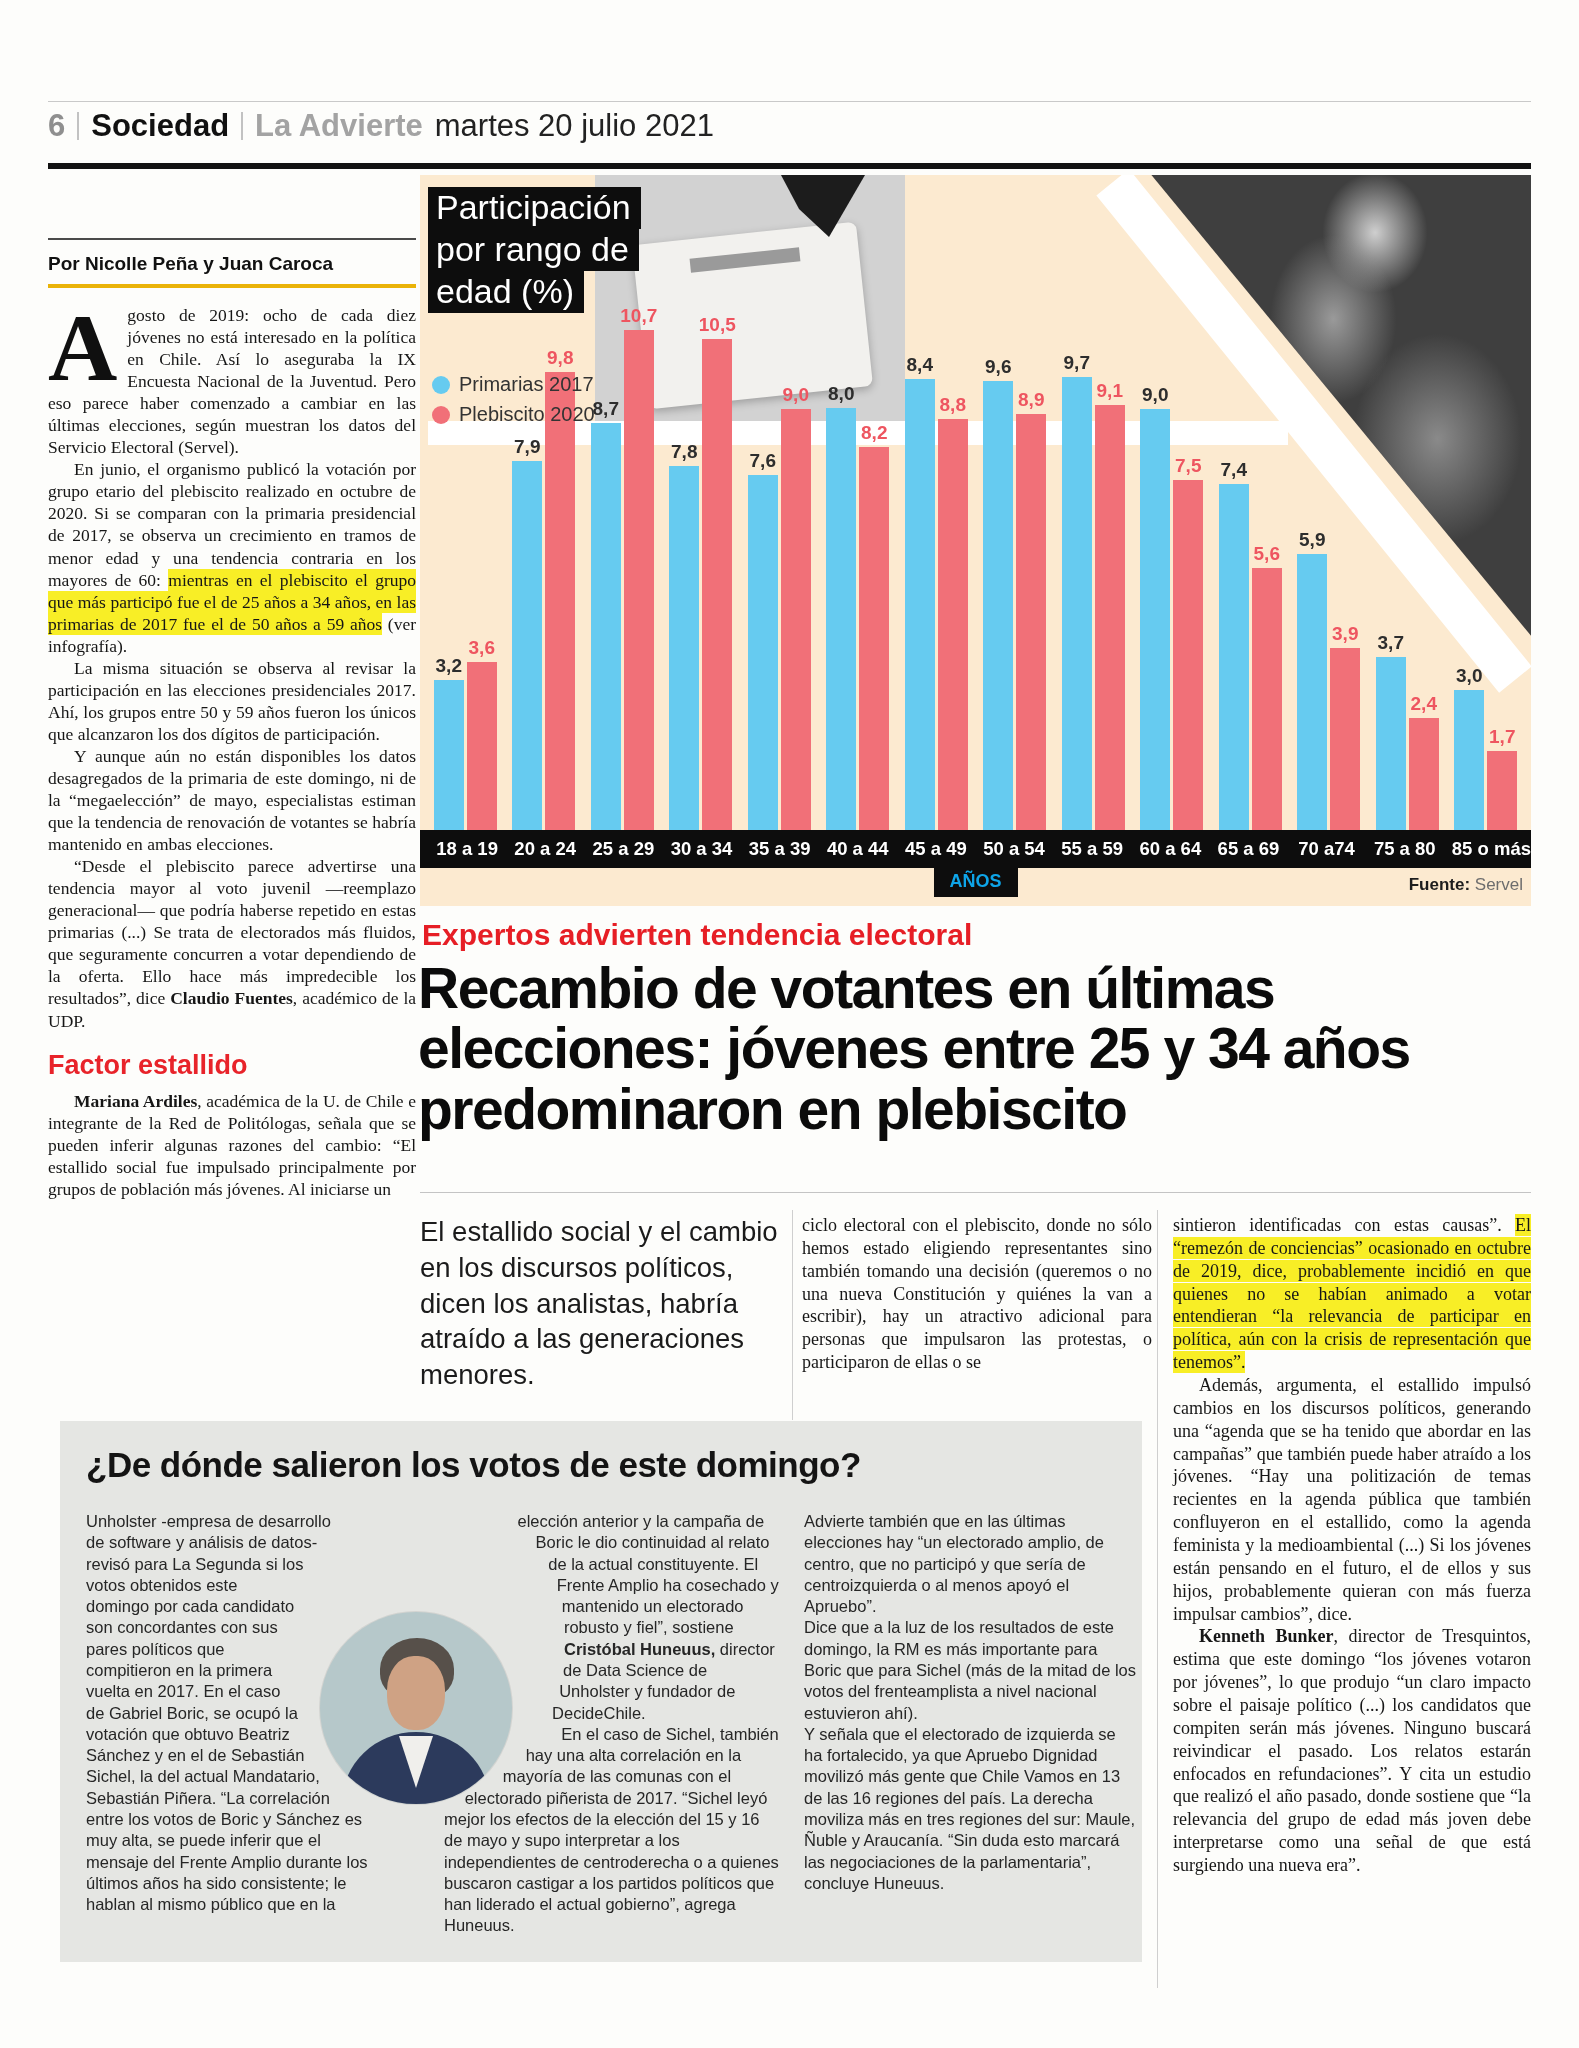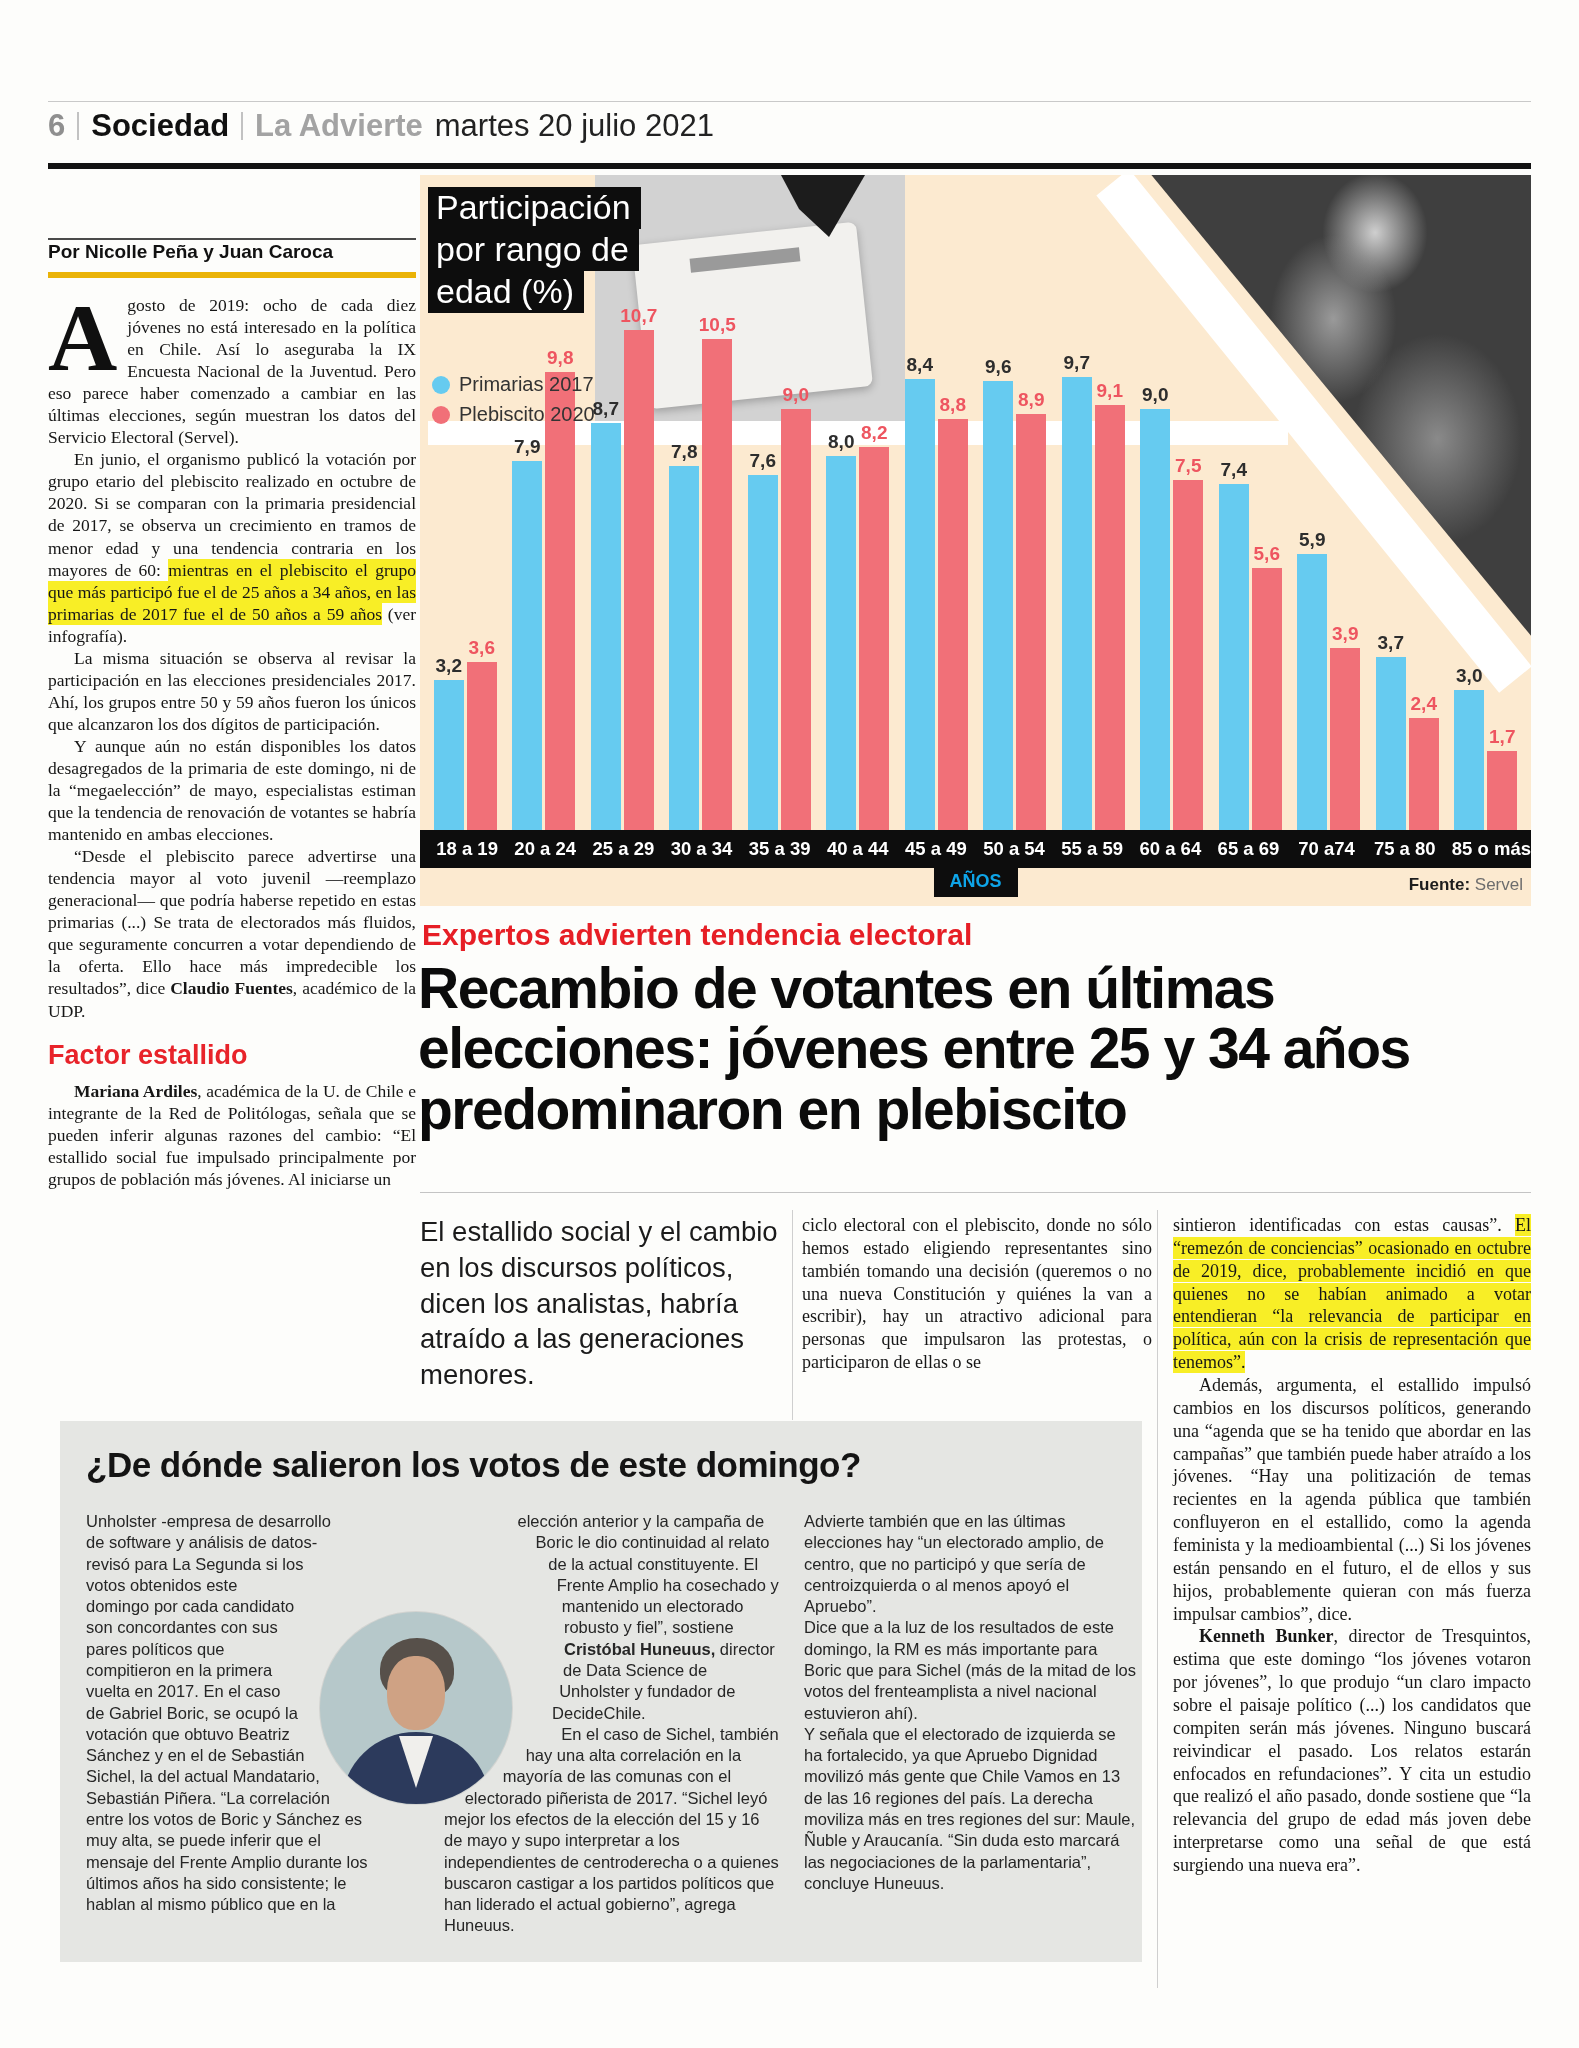--- a/index.html
+++ b/index.html
@@ -11,21 +11,21 @@
             font-family:"Liberation Sans",sans-serif;font-size:31px;}
   .m-num{color:#8f8f8f;font-weight:bold;}
   .m-sep{width:2px;height:28px;background:#c2c2c2;align-self:center;}
   .m-section{color:#111;font-weight:bold;}
   .m-paper{color:#a3a3a3;font-weight:bold;}
   .m-date{color:#222;}
   .thickbar{position:absolute;left:48px;right:48px;top:163px;height:6px;background:#121212;}
   
   .leftcol{position:absolute;left:48px;top:238px;width:368px;}
   .byline{font-family:"Liberation Sans",sans-serif;font-weight:bold;font-size:19px;color:#111;
-          border-top:2px solid #4a4a4a;border-bottom:6px solid #eab308;padding:1px 0 9px 0;}
+          border-top:2px solid #4a4a4a;border-bottom:4px solid #eab308;padding:13px 0 9px 0;}
   .body-serif{font-size:17.5px;line-height:1.26;text-align:justify;color:#161616;}
   .leftcol .body-serif{margin-top:16px;}
   .dropcap{float:left;font-family:"Liberation Serif",serif;font-weight:bold;font-size:96px;
            line-height:0.76;margin:8px 10px 0 0;color:#101010;}
   p.para{margin:0;}
   p.indent{text-indent:26px;}
   .hl{background:#f8ee26;padding:1px 0;-webkit-box-decoration-break:clone;box-decoration-break:clone;}
   .bname{font-weight:bold;}
   .subhead{font-family:"Liberation Sans",sans-serif;font-weight:bold;color:#e8232a;
            font-size:27px;margin:16px 0 8px 0;}
@@ -191,21 +191,21 @@
         </div>
         <div class="pair">
           <div class="bar" style="height: 355px; background: rgb(102, 203, 240);">
             <span class="bar-label" style="color: rgb(45, 45, 45);">7,6</span>
           </div>
           <div class="bar" style="height: 421px; background: rgb(241, 112, 120);">
             <span class="bar-label" style="color: rgb(238, 85, 96);">9,0</span>
           </div>
         </div>
         <div class="pair">
-          <div class="bar" style="height: 374px; background: rgb(102, 203, 240);">
+          <div class="bar" style="height: 422px; background: rgb(102, 203, 240);">
             <span class="bar-label" style="color: rgb(45, 45, 45);">8,0</span>
           </div>
           <div class="bar" style="height: 383px; background: rgb(241, 112, 120);">
             <span class="bar-label" style="color: rgb(238, 85, 96);">8,2</span>
           </div>
         </div>
         <div class="pair">
           <div class="bar" style="height: 451px; background: rgb(102, 203, 240);">
             <span class="bar-label" style="color: rgb(45, 45, 45);">8,4</span>
           </div>

